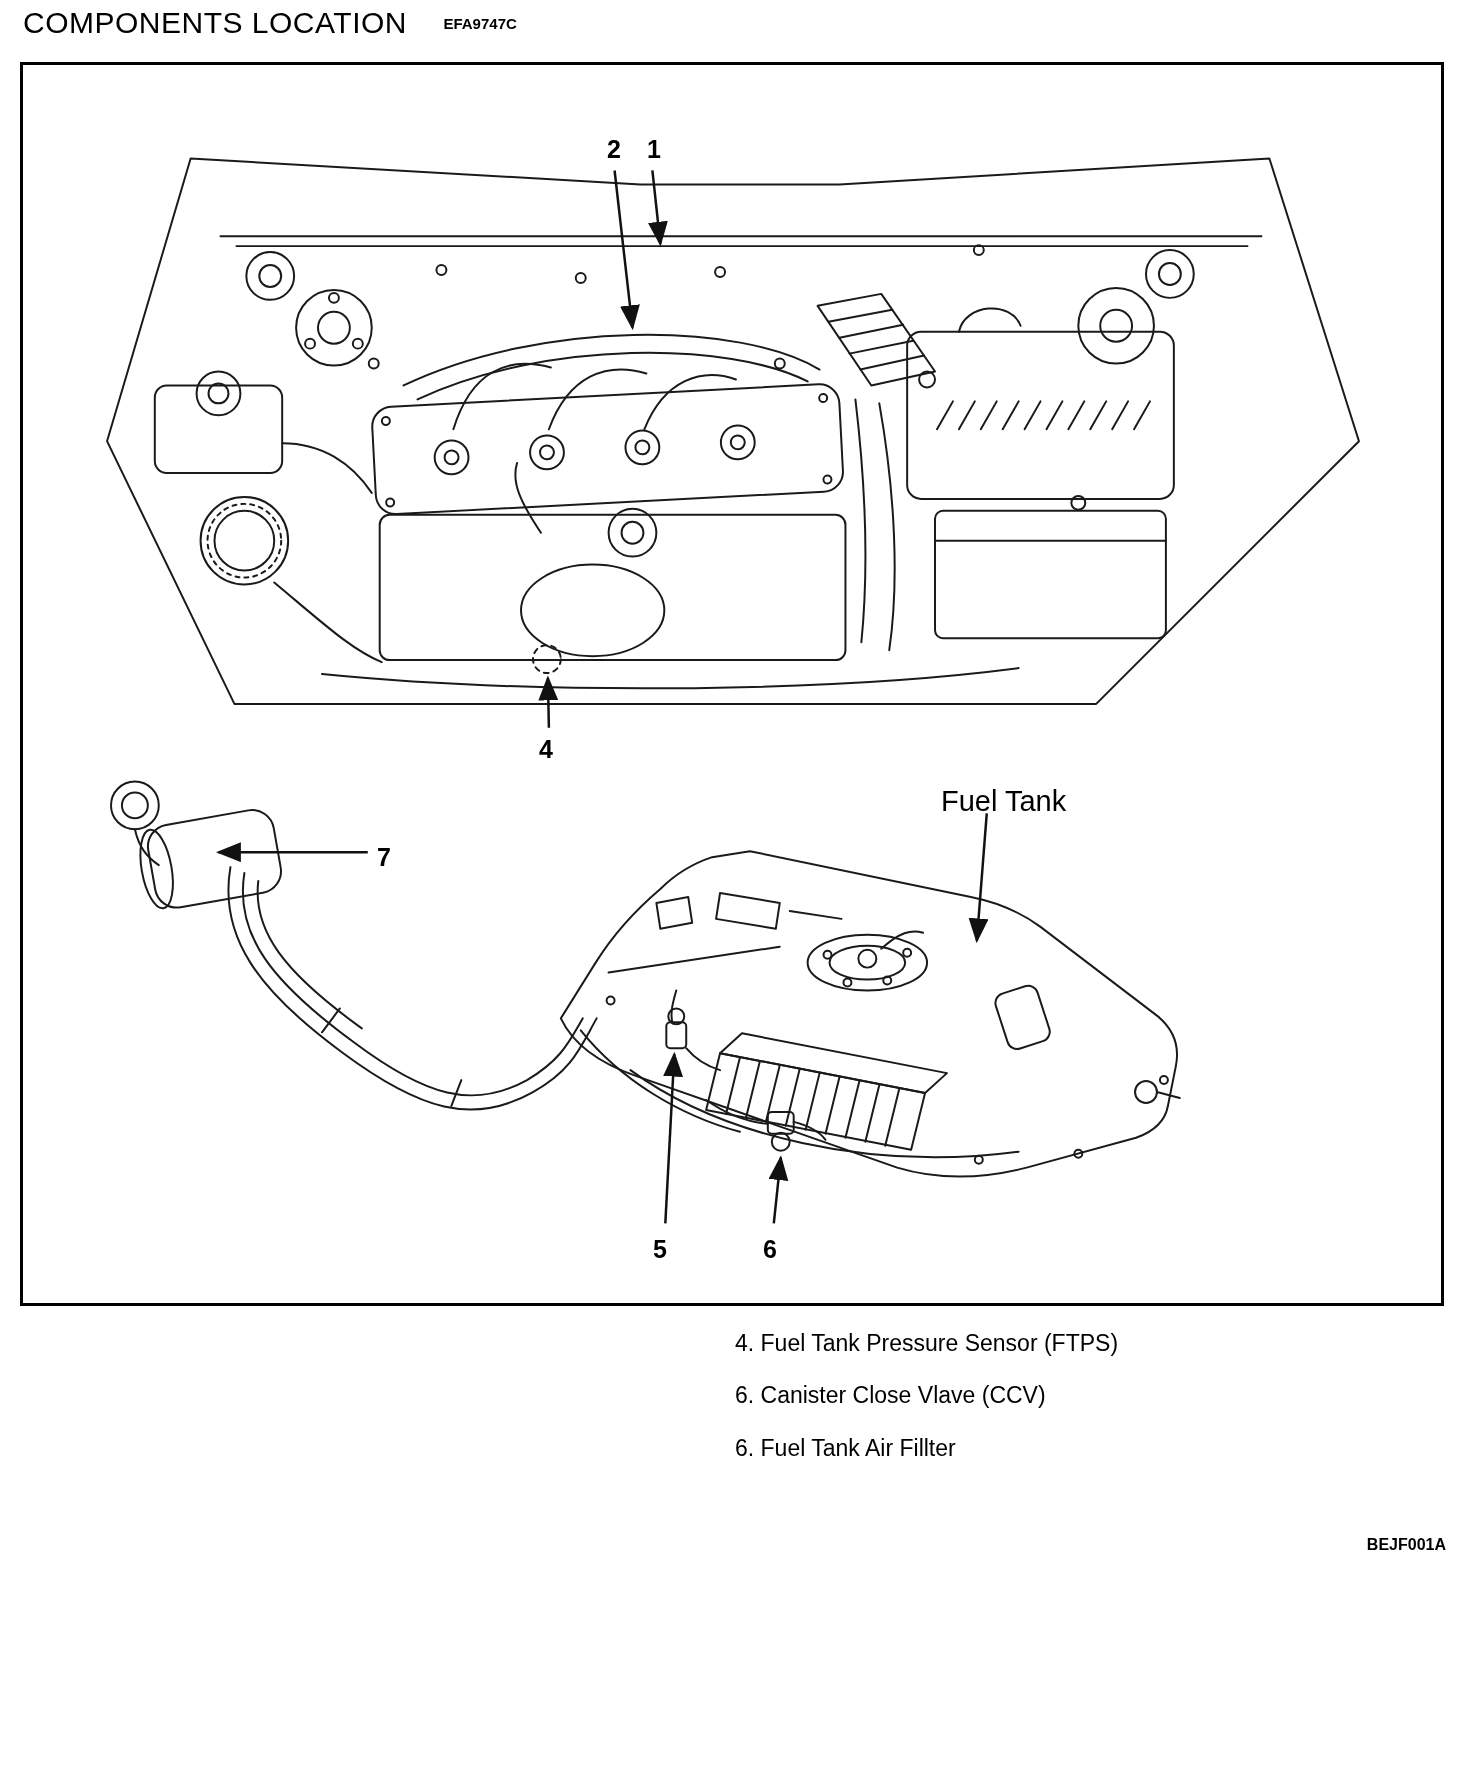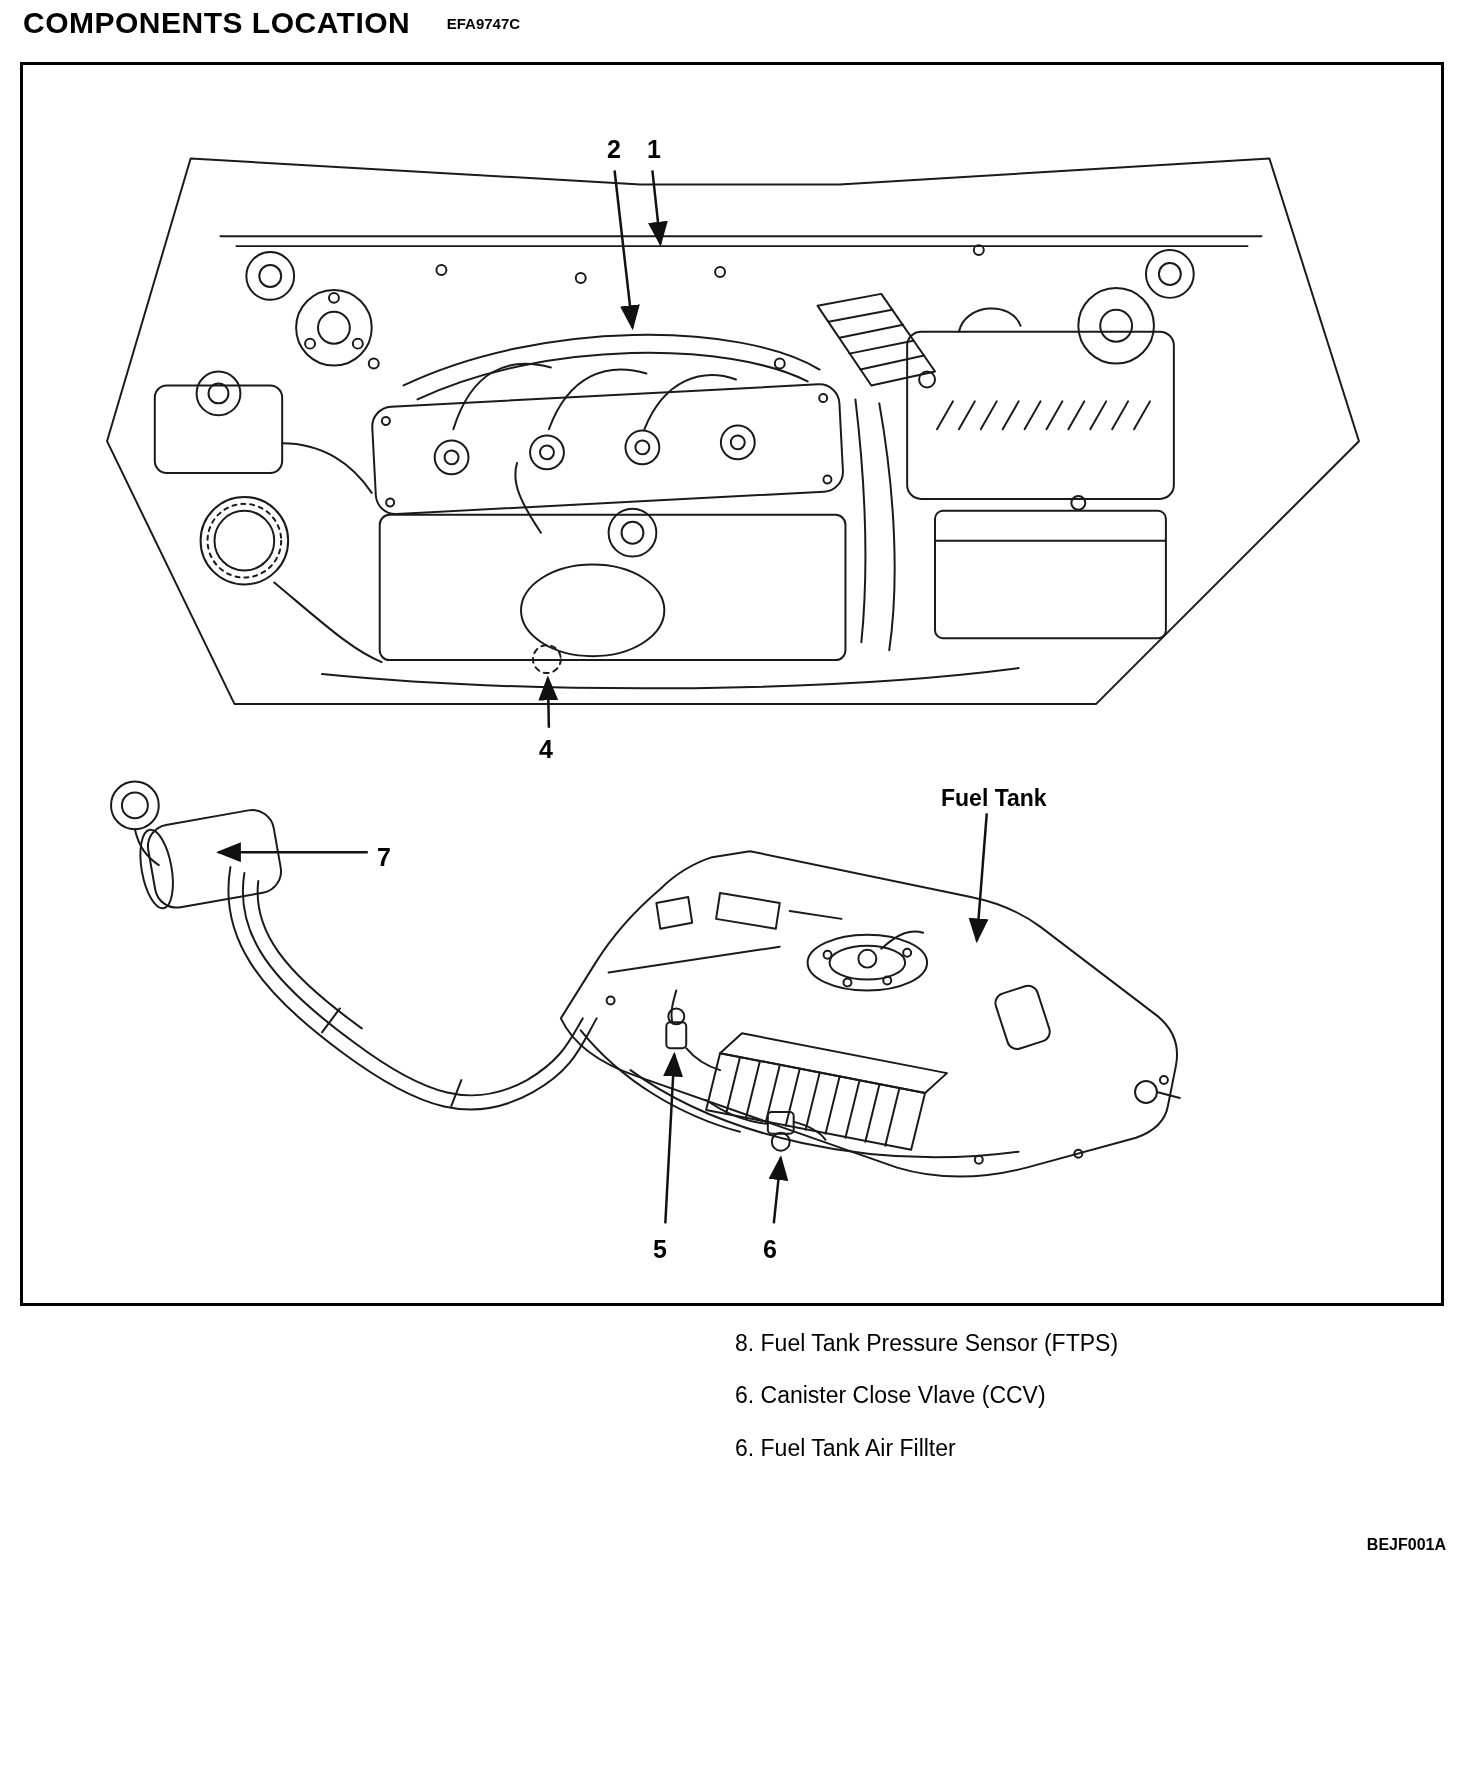--- a/index.html
+++ b/index.html
@@ -1,29 +1,29 @@
 <!DOCTYPE html>
 <html><head>
 <meta charset="utf-8">
 <style>
   html,body{margin:0;padding:0;background:#fff;}
   .page{
     position:relative;width:1472px;height:1774px;background:#fff;
     font-family:"Liberation Sans",sans-serif;color:#000;overflow:hidden;
   }
   .hdr{position:absolute;left:23px;top:6px;white-space:nowrap;}
-  .title{display:inline-block;font-size:30px;font-weight:700;letter-spacing:.5px;margin:0;}
+  .title{display:inline-block;font-size:30px;font-weight:400;letter-spacing:.5px;margin:0;}
   .refcode{display:inline-block;font-size:15px;font-weight:700;margin-left:32px;vertical-align:4px;}
   .box{
     position:absolute;left:20px;top:62px;width:1424px;height:1244px;
     border:3px solid #000;box-sizing:border-box;background:#fff;
   }
   .box svg{position:absolute;left:0;top:0;width:100%;height:100%;}
   .callout{position:absolute;font-size:25px;font-weight:700;line-height:1;}
-  .ftlabel{position:absolute;font-size:23px;font-weight:700;line-height:1;}
+  .ftlabel{position:absolute;font-size:29px;font-weight:400;line-height:1;}
   .legend-col{position:absolute;}
   .legend-col p{margin:0 0 26px 0;font-size:23px;line-height:1.15;}
   .legend-left{left:48px;top:1332px;}
   .legend-right{left:735px;top:1330px;}
   .drawno{position:absolute;right:26px;top:1536px;font-size:16px;font-weight:700;}
 </style>
 </head>
 <body>
 
 <div class="page">
@@ -226,19 +226,19 @@
     <span class="callout" style="left:624px;top:72px;">1</span>
     <span class="callout" style="left:516px;top:672px;">4</span>
     <span class="callout" style="left:354px;top:780px;">7</span>
     <span class="callout" style="left:630px;top:1172px;">5</span>
     <span class="callout" style="left:740px;top:1172px;">6</span>
 
     <span class="ftlabel" style="left:918px;top:722px;">Fuel Tank</span>
   </div>
 
   <div class="legend-col legend-right">
-    <p>8. Fuel Tank Pressure Sensor (FTPS)</p>
+    <p>4. Fuel Tank Pressure Sensor (FTPS)</p>
     <p>6. Canister Close Vlave (CCV)</p>
     <p>6. Fuel Tank Air Fillter</p>
   </div>
 
   <div class="drawno">BEJF001A</div>
 </div>
 
 </body></html>

